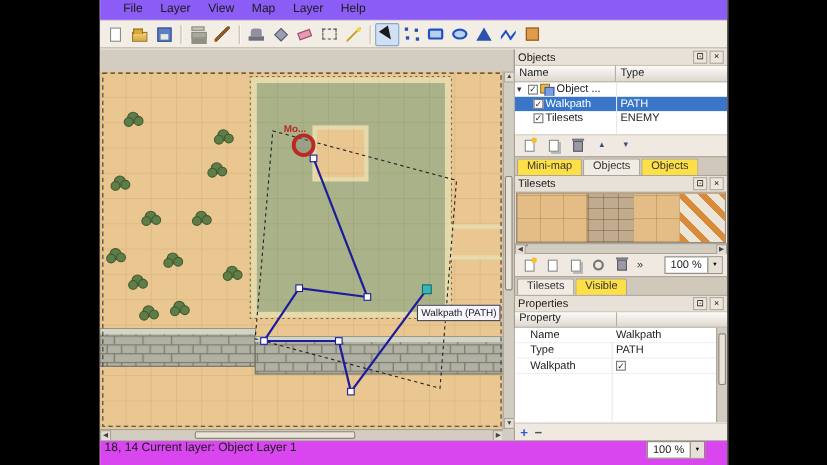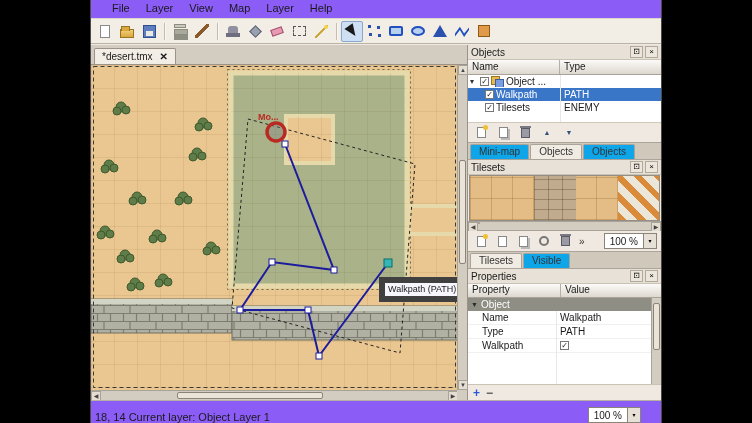--- a/index.html
+++ b/index.html
@@ -46,36 +46,36 @@
 .map-pane{width:377px;position:relative;background:#d3ccc0;border-right:1px solid #9a938a;flex:none}
 .sidebar{flex:1;min-width:0;display:flex;flex-direction:column;background:#efe9e1}
 
 
 .tabstrip{height:20px;background:#d3ccc0;border-bottom:1px solid #9a938a;display:flex;align-items:flex-end;padding:2px 0 0 3px}
 .doc-tab{display:flex;align-items:center;gap:7px;background:#f2ede5;border:1px solid #9a938a;border-bottom:none;border-radius:2px 2px 0 0;padding:2px 7px;font-size:10px}
 .doc-tab .close{font-weight:bold;font-size:10px;line-height:1;cursor:default}
 
 
 .canvas{position:absolute;top:20px;left:0;width:367px;bottom:10px;overflow:hidden;background:#eac791}
-.map-tooltip{position:absolute;left:288px;top:212px;background:#f7f5fd;border:6px solid #404040;font-size:9px;line-height:13px;padding:0 3px;white-space:nowrap}
+.map-tooltip{position:absolute;left:288px;top:212px;background:#f7f5fd;border:1px solid #404040;font-size:9px;line-height:13px;padding:0 3px;white-space:nowrap}
 .vscroll{position:absolute;top:20px;right:0;width:10px;bottom:10px;display:flex;flex-direction:column;background:#d3ccc0;border-left:1px solid #a9a298}
 .hscroll{position:absolute;left:0;bottom:0;width:367px;height:10px;display:flex;background:#d3ccc0;border-top:1px solid #a9a298}
 .sb-btn{flex:none;width:10px;height:10px;font-size:6px;color:#444;text-align:center;line-height:9px;background:#e4ddd1;border:1px solid #a9a298}
 .sb-track{flex:1;position:relative}
 .sb-thumb{position:absolute;background:#eae3d7;border:1px solid #8a8478;border-radius:2px}
 .vscroll .sb-thumb{left:1px;right:1px;top:28%;height:34%}
 .hscroll .sb-thumb{top:1px;bottom:1px;left:22%;width:42%}
 .sb-corner{position:absolute;right:0;bottom:0;width:10px;height:10px;background:#d3ccc0}
 
 
 .ptitle{height:15px;flex:none;display:flex;align-items:center;font-size:10px;padding:0 3px;background:#e7e1d7;border-bottom:1px solid #c9c2b5}
 .ptitle .sp{flex:1}
 .pbtn{width:13px;height:12px;flex:none;font-size:8px;line-height:10px;text-align:center;border:1px solid #b0a99c;background:#ece6dc;margin-left:2px;padding:0}
 .dock-tabs{height:18px;flex:none;display:flex;align-items:flex-end;gap:1px;background:#cfc8bb;border-top:1px solid #aaa49a;border-bottom:1px solid #aaa49a;padding:2px 0 0 2px}
-.dtab{font-size:10px;padding:1px 8px 2px;background:#0ea5e9;border:1px solid #a9a399;border-bottom:none;border-radius:2px 2px 0 0;color:#333}
+.dtab{font-size:10px;padding:1px 8px 2px;background:#fde047;border:1px solid #a9a399;border-bottom:none;border-radius:2px 2px 0 0;color:#333}
 .dtab.active{background:#f0ebe3}
 
 
 .ohdr{height:15px;flex:none;display:flex;background:linear-gradient(#fcfbf9,#ddd8cf);border-bottom:1px solid #a9a299;font-size:10px}
 .ohdr .c1{width:92px;padding:1px 0 0 4px;border-right:1px solid #b5afa4}
 .ohdr .c2{flex:1;padding:1px 0 0 4px}
 .tree{height:47px;flex:none;background:#fff;position:relative;overflow:hidden}
 .tree::before{content:"";position:absolute;left:92px;top:0;bottom:0;width:1px;background:#e7e7e7}
 .trow{display:flex;height:13px;align-items:center;font-size:10px}
 .trow .name-cell{width:92px;flex:none;display:flex;align-items:center;gap:2px;padding-left:2px;overflow:hidden;white-space:nowrap}
@@ -128,21 +128,21 @@
 .prow .k{width:88px;flex:none;padding-left:14px}
 .prow .v{flex:1;padding-left:4px;display:flex;align-items:center}
 .pscroll{position:absolute;right:0;top:0;bottom:0;width:10px;background:#d3ccc0;border-left:1px solid #a9a298}
 .pscroll .sb-thumb{left:1px;right:1px;top:6%;height:55%}
 .props-actions{height:16px;flex:none;display:flex;align-items:center;gap:6px;padding-left:5px;background:#efe9e1;border-top:1px solid #c9c2b5}
 .pa-btn{border:none;background:none;font-size:12px;font-weight:bold;line-height:1;padding:0}
 .pa-plus{color:#2a5ad4}
 .pa-minus{color:#555}
 
 
-.statusbar{position:absolute;left:0;right:0;bottom:0;height:23px;background:#8b5cf6;border-top:1px solid #b6afa3;display:flex;align-items:flex-end;font-size:11px;padding:0 20px 0 4px}
+.statusbar{position:absolute;left:0;right:0;bottom:0;height:23px;background:#d946ef;border-top:1px solid #b6afa3;display:flex;align-items:flex-start;font-size:11px;padding:0 20px 16px 4px}
 .statusbar .sp{flex:1}
 </style>
 </head>
 <body>
 
 <div class="app">
 
   <div class="menubar">
     <span class="menu-item">File</span>
     <span class="menu-item">Layer</span>
@@ -205,26 +205,20 @@
         <i class="ic ic-insert-polyline"></i>
       </button>
       <button class="tbtn">
         <i class="ic ic-insert-tile"></i>
       </button>
     </div>
 
   <div class="content">
 
     <div class="map-pane">
-      <div class="tabstrip">
-        <div class="doc-tab">
-          <span>*desert.tmx</span>
-          <span class="close">✕</span>
-        </div>
-      </div>
 
       <div class="canvas">
         <svg width="367" height="326" viewBox="0 0 367 326">
           <defs>
             <pattern id="grid" width="23" height="23" patternUnits="userSpaceOnUse">
               <path d="M23 0H0V23" fill="none" stroke="rgba(120,80,30,0.20)" stroke-width="1"></path>
             </pattern>
             <pattern id="brickp" width="26" height="16" patternUnits="userSpaceOnUse">
               <rect width="26" height="16" fill="#b1b1a3"></rect>
               <path d="M0 0.5h26M0 8.5h26" stroke="#7c7c70" stroke-width="1.2"></path>
@@ -462,27 +456,22 @@
 
       <div class="props">
         <div class="ptitle">
           <span>Properties</span>
           <span class="sp"></span>
           <button class="pbtn">⊡</button>
           <button class="pbtn">×</button>
         </div>
         <div class="phdr">
           <div class="c1">Property</div>
-          <div class="c2">Value</div>
         </div>
         <div class="props-table">
-          <div class="pgroup">
-            <span class="tri">▼</span>
-            <span>Object</span>
-          </div>
           <div class="prow">
             <div class="k">Name</div>
             <div class="v">Walkpath</div>
           </div>
           <div class="prow">
             <div class="k">Type</div>
             <div class="v">PATH</div>
           </div>
           <div class="prow">
             <div class="k">Walkpath</div>

